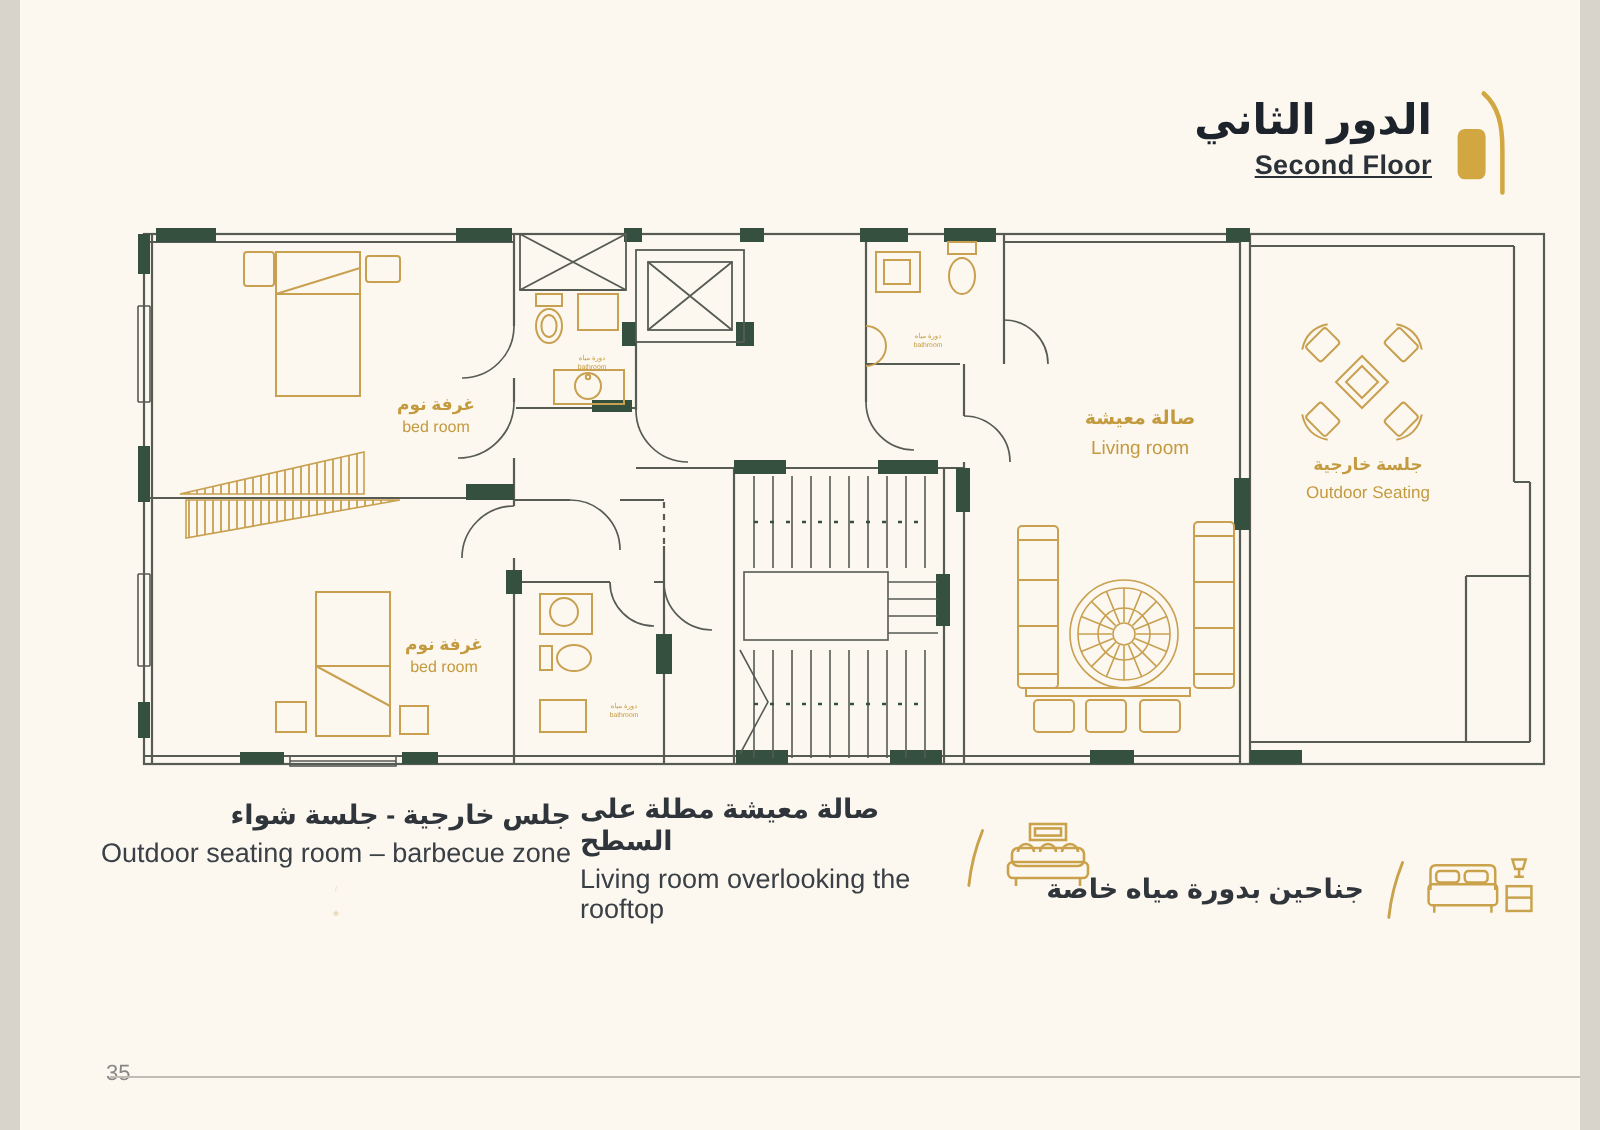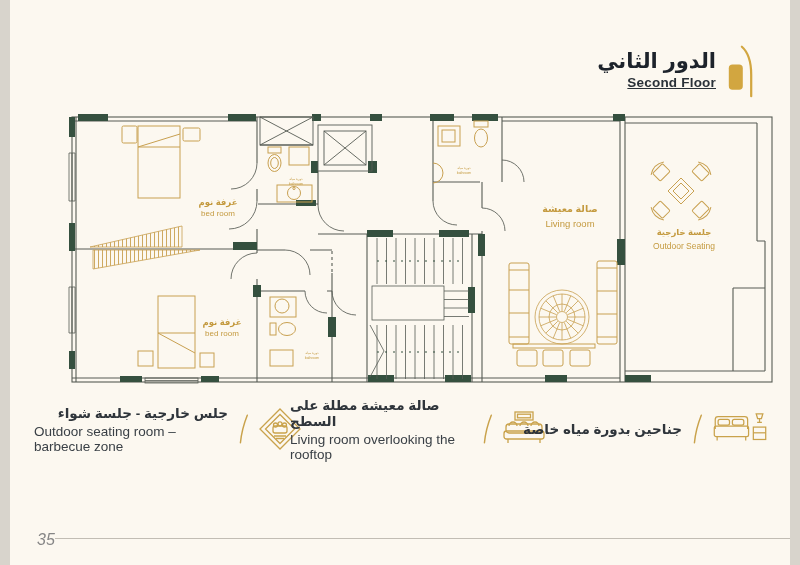--- a/index.html
+++ b/index.html
@@ -13,25 +13,25 @@
   .hdr-text{display:flex;flex-direction:column;align-items:flex-end;gap:3px;padding-top:7px;}
   .title-ar{font-size:21px;font-weight:bold;color:#1d232b;line-height:1.1;}
   .title-en{font-size:13.5px;font-weight:bold;color:#2a3138;letter-spacing:.2px;text-decoration:underline;}
   
   .plan{position:absolute;left:55px;top:101px;width:710px;height:292px;}
   
   .legend-item{position:absolute;top:400px;height:58px;display:flex;align-items:center;gap:9px;}
   .legend-text{flex:1;display:flex;flex-direction:column;align-items:flex-end;justify-content:center;gap:3px;}
   .legend-ar{font-size:13.5px;font-weight:600;color:#2f353b;}
   .legend-en{font-size:13.5px;color:#3a4046;}
-  .li-left{left:24px;width:268px;}
+  .li-left{left:24px;width:268px;flex-direction:column;}
   .li-mid{left:280px;width:256px;justify-content:flex-end;}
-  .li-right{right:22px;width:260px;}
+  .li-right{right:22px;width:260px;margin-top:16px;}
   
-  .pagenum{position:absolute;left:27px;top:531px;font-size:16px;color:#868686;font-style:italic;}
+  .pagenum{position:absolute;left:43px;top:531px;font-size:11px;color:#868686;}
   .footline{position:absolute;left:45px;top:538px;width:750px;height:1px;background:#c2bdb4;}
   svg text{font-family:"Liberation Sans","DejaVu Sans",sans-serif;}
 </style>
 </head>
 <body>
 
 <div class="page">
 
   <div class="hdr">
     <div class="hdr-text">

